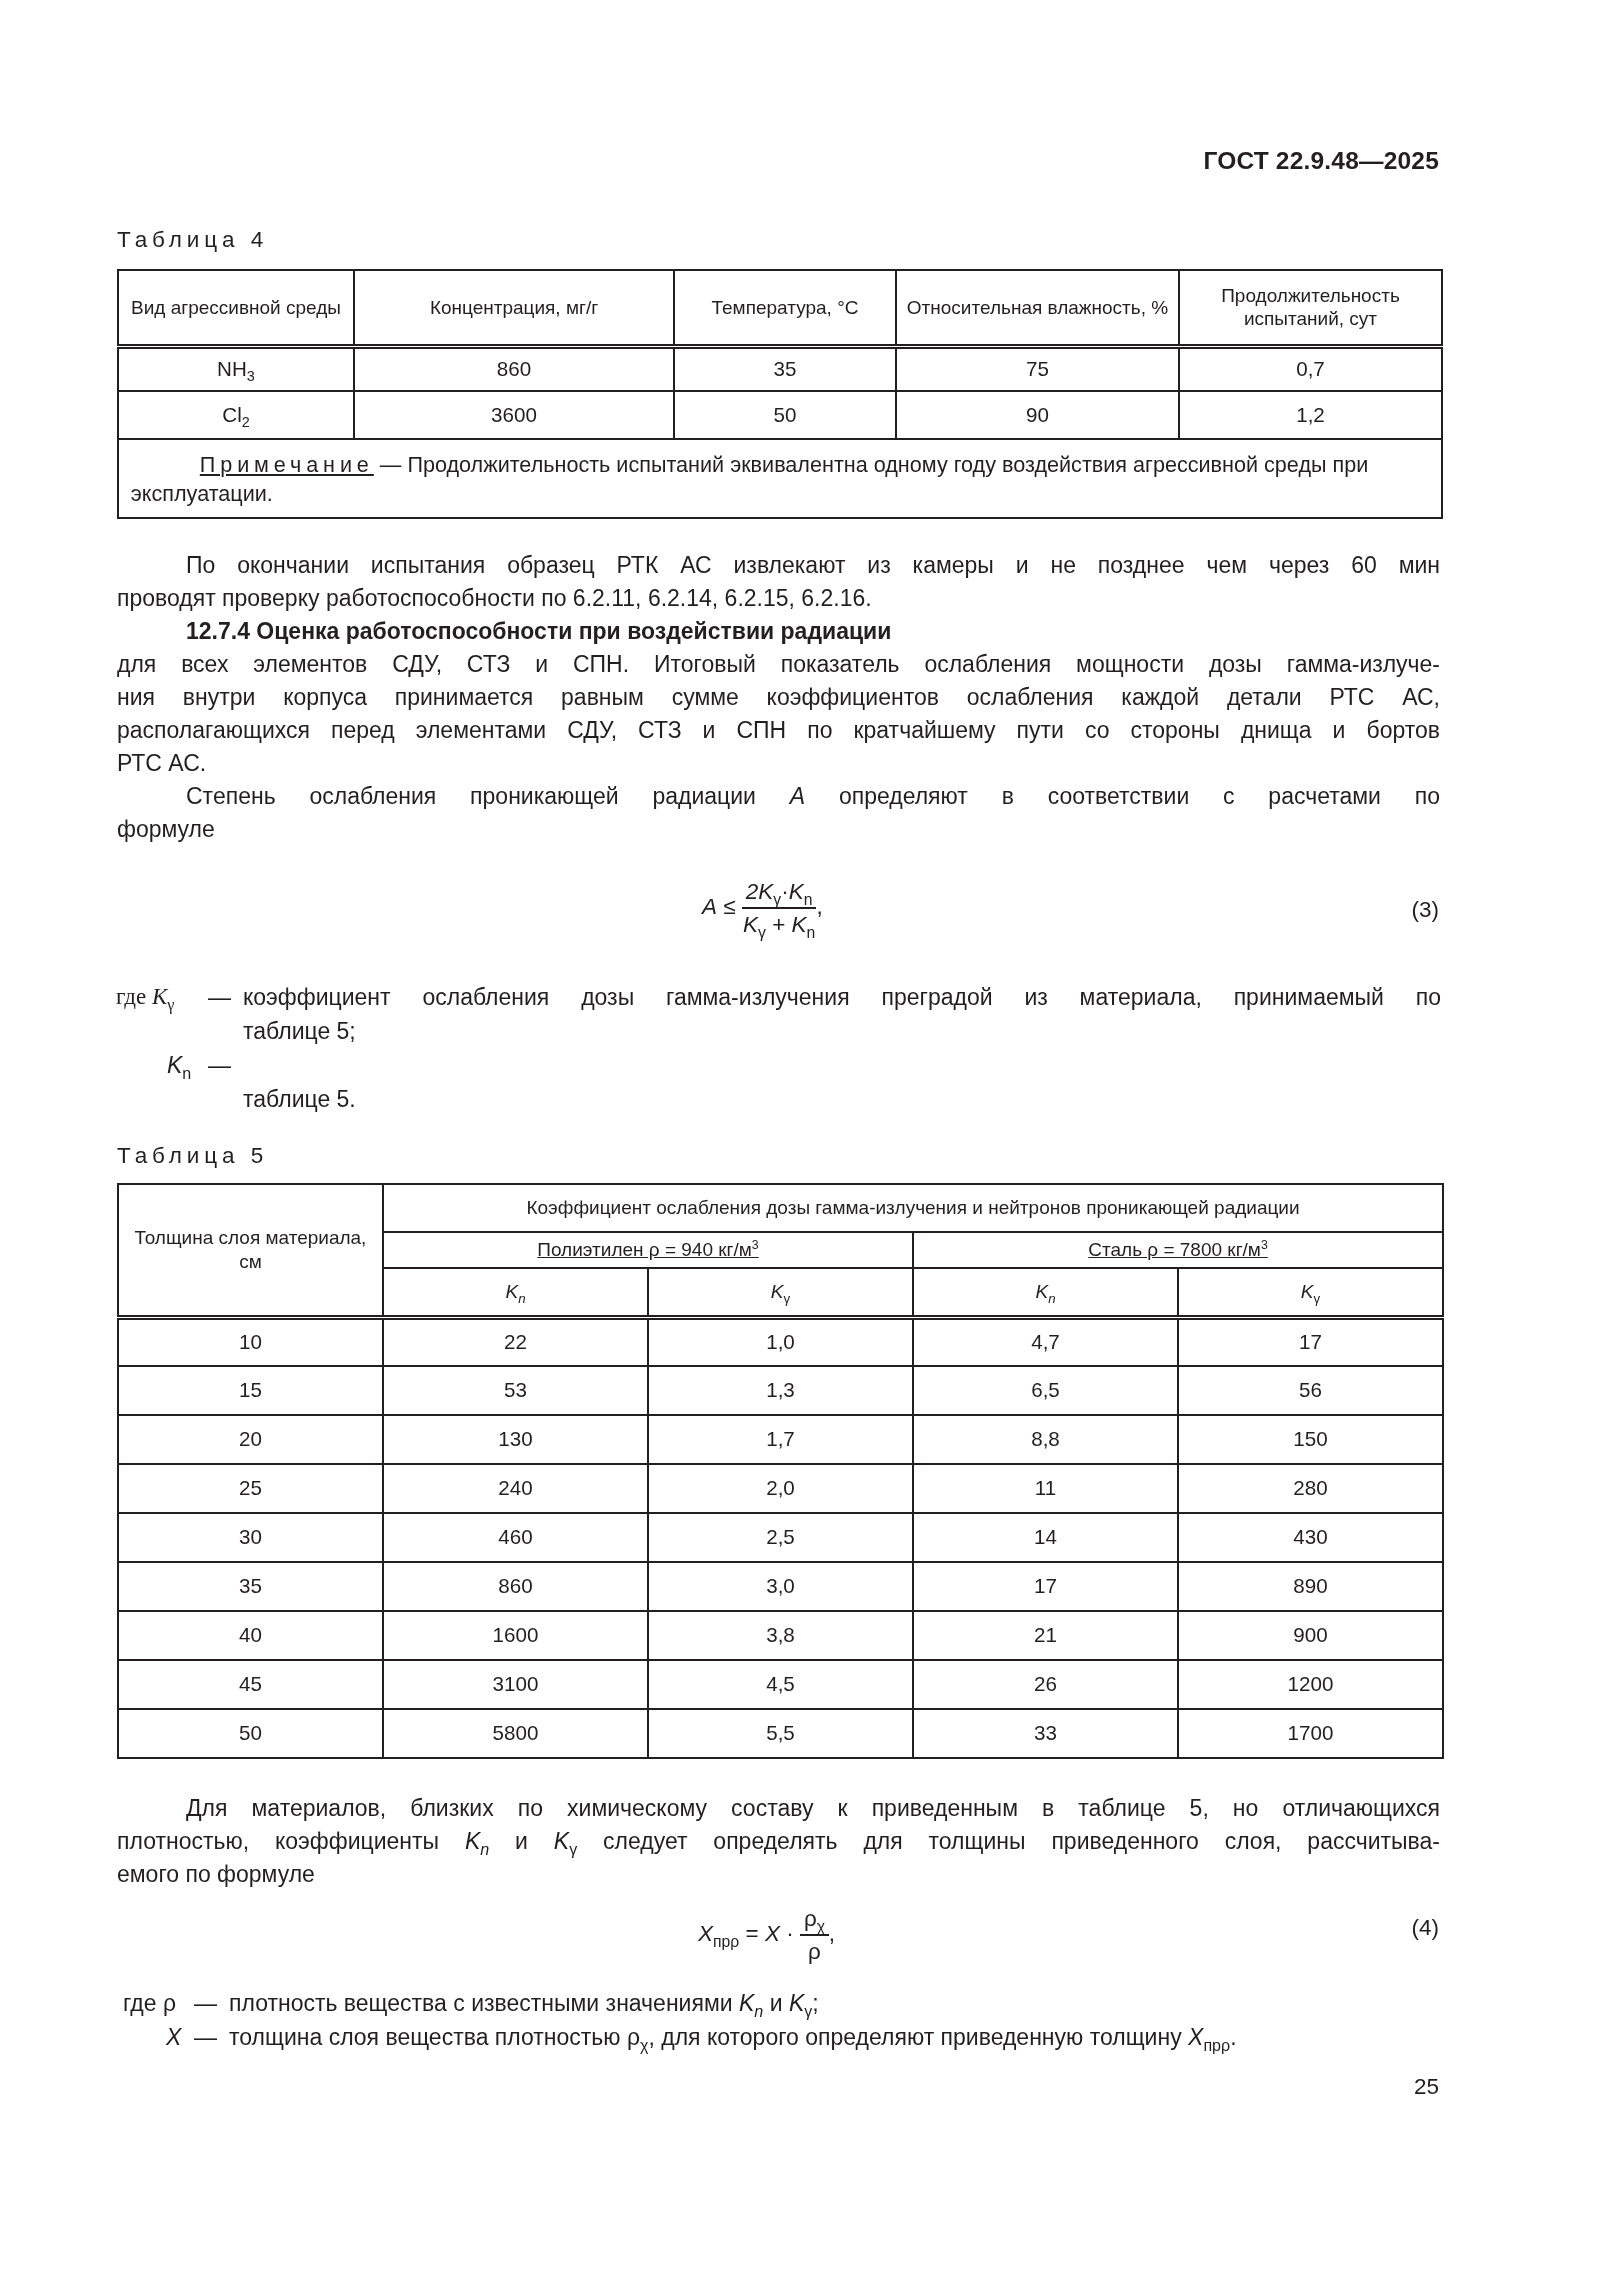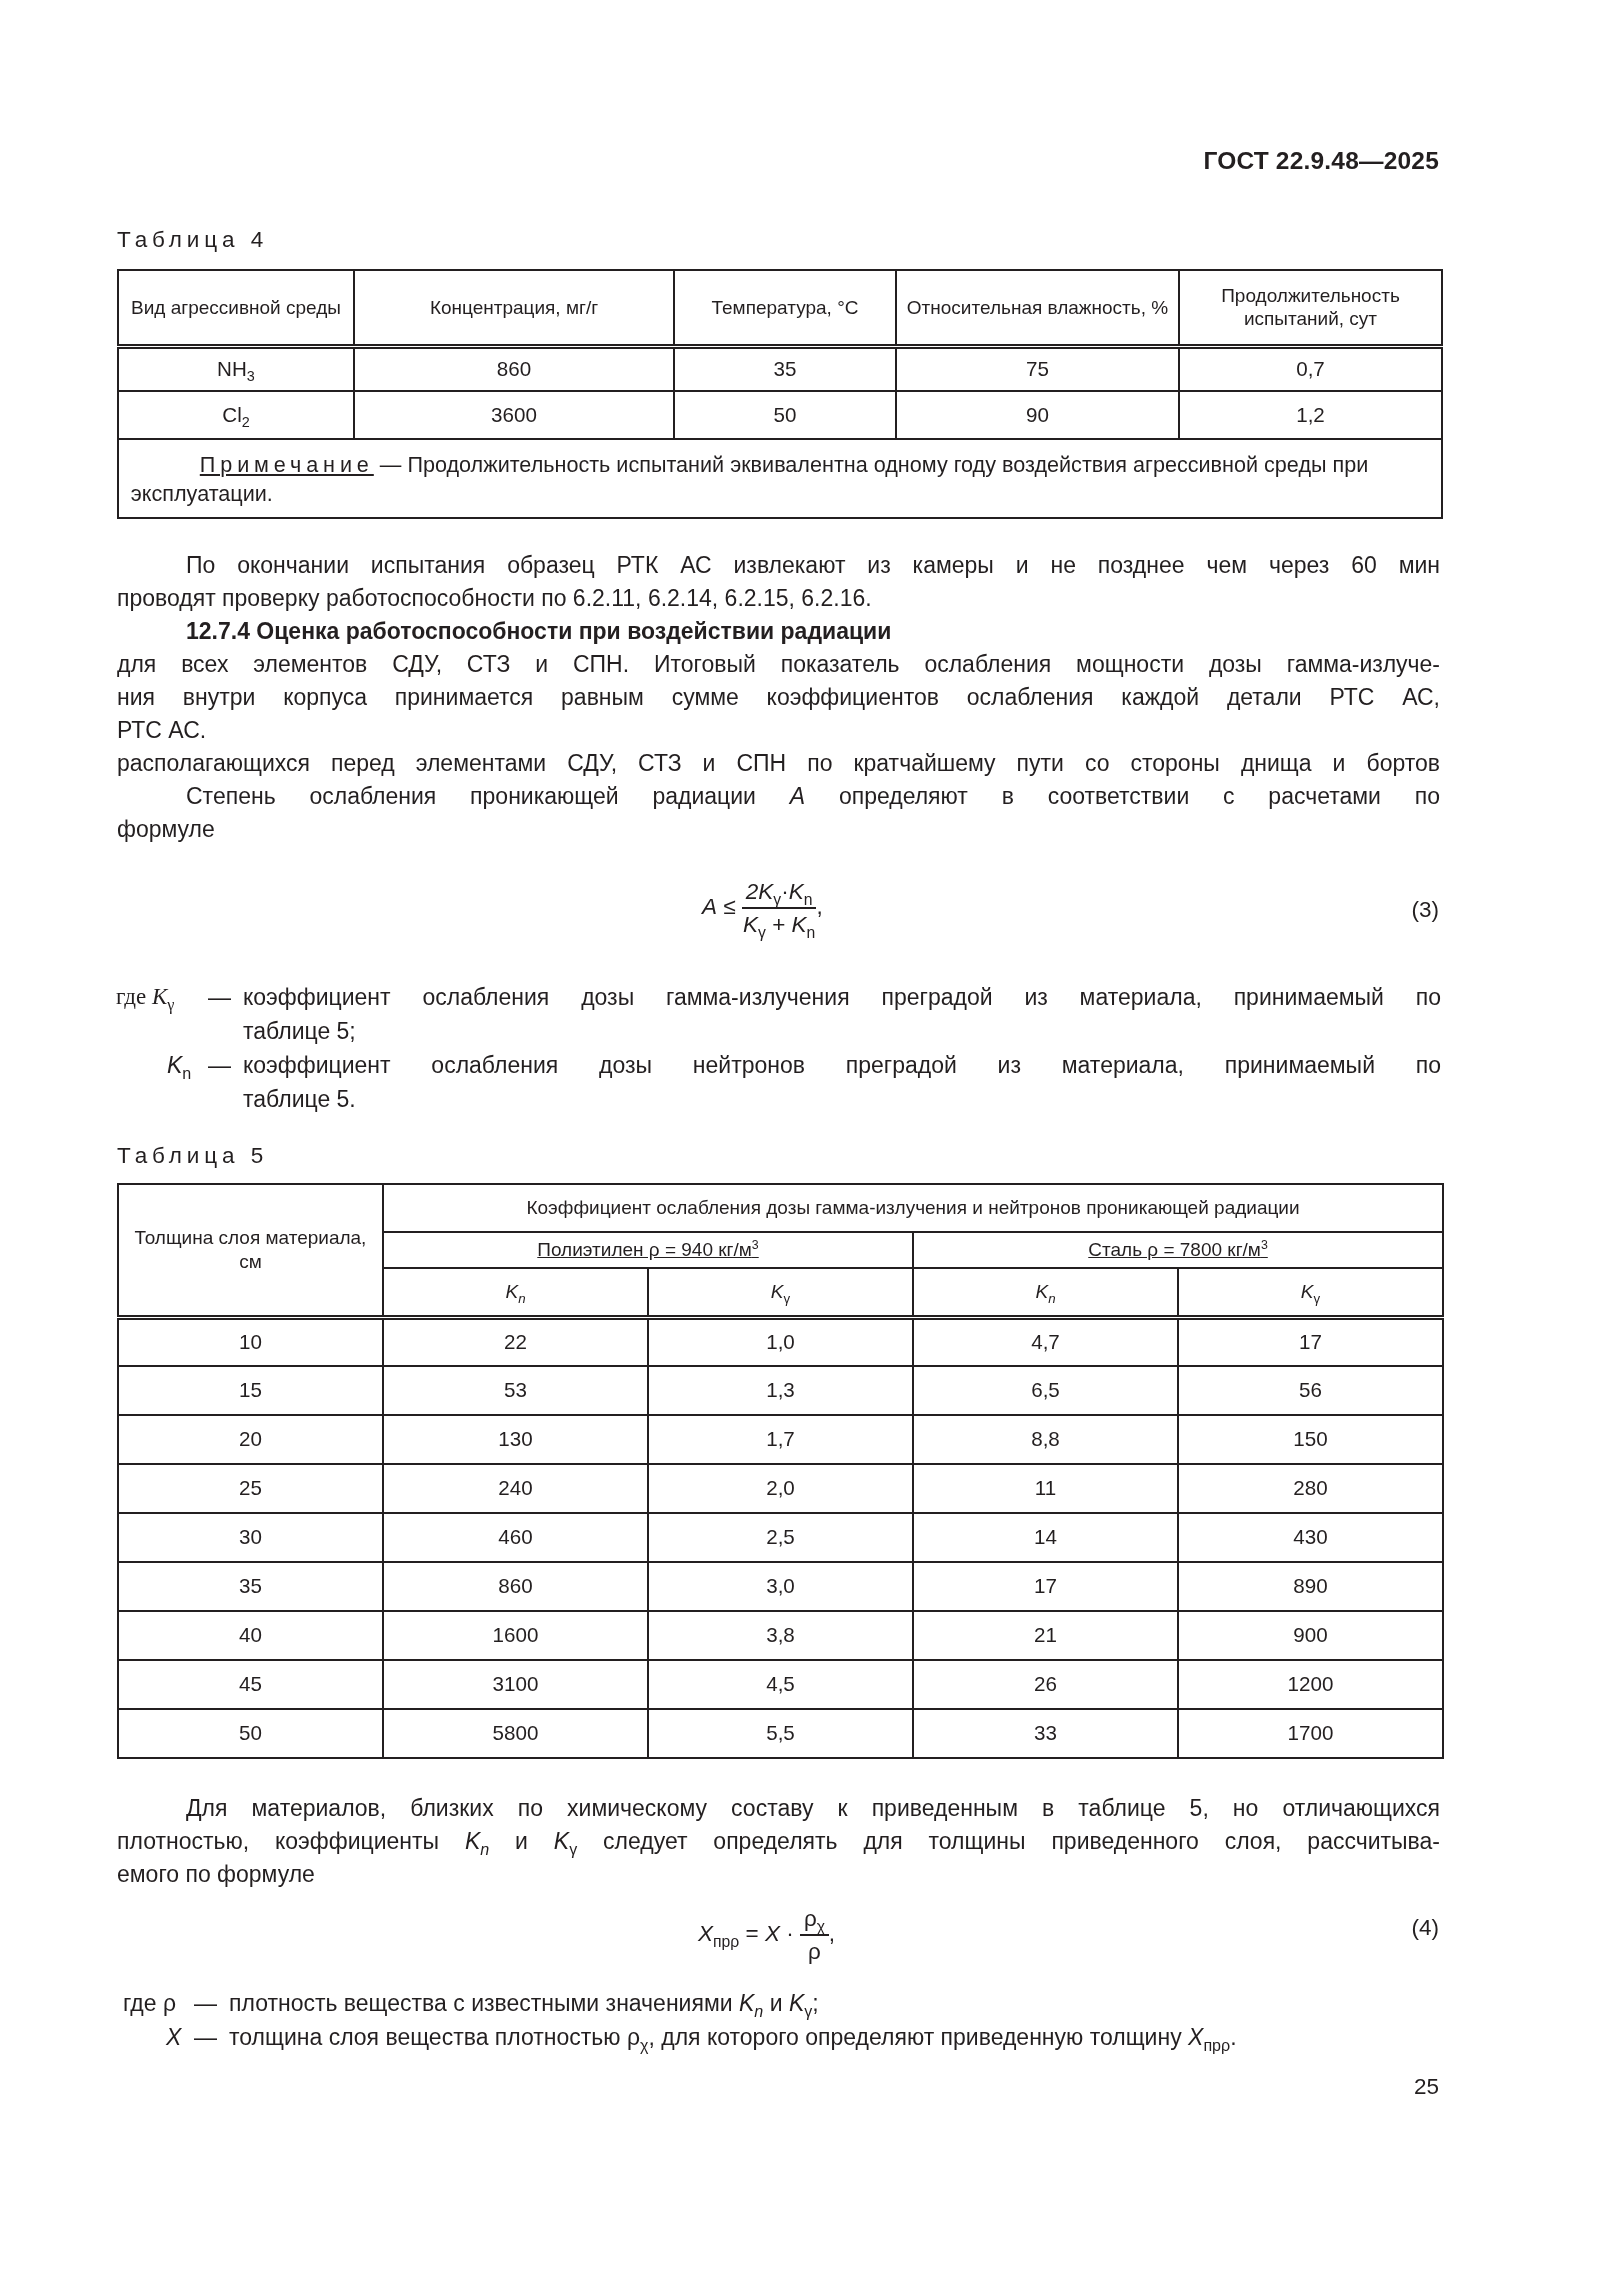--- a/index.html
+++ b/index.html
@@ -72,22 +72,22 @@
   </tr>
 </tbody>
   </table>
 
 <div class="abs para" style="top:549px;">
   <span class="ln ind">По окончании испытания образец РТК АС извлекают из камеры и не позднее чем через 60 мин</span>
   <span class="ln last">проводят проверку работоспособности по 6.2.11, 6.2.14, 6.2.15, 6.2.16.</span>
   <span class="ln last ind bold">12.7.4 Оценка работоспособности при воздействии радиации</span>
   <span class="ln">для всех элементов СДУ, СТЗ и СПН. Итоговый показатель ослабления мощности дозы гамма-излуче-</span>
   <span class="ln">ния внутри корпуса принимается равным сумме коэффициентов ослабления каждой детали РТС АС,</span>
+  <span class="ln">располагающихся перед элементами СДУ, СТЗ и СПН по кратчайшему пути со стороны днища и бортов</span>
   <span class="ln last">РТС АС.</span>
-  <span class="ln">располагающихся перед элементами СДУ, СТЗ и СПН по кратчайшему пути со стороны днища и бортов</span>
   <span class="ln ind"><span>Степень ослабления проникающей радиации </span><i>A</i><span> определяют в соответствии с расчетами по</span></span>
   <span class="ln last">формуле</span>
 </div>
 
 <div class="abs formula" style="left:702px; top:878px;">
   <i>A</i>
   <span>≤</span>
   <span class="frac">
     <span class="num"><i>2K</i><sub class="s">γ</sub><span>·</span><i>K</i><sub class="s">n</sub></span>
     <span class="den"><i>K</i><sub class="s">γ</sub> <span>+</span> <i>K</i><sub class="s">n</sub></span>
@@ -98,21 +98,20 @@
 <div class="abs defl" style="left:116px; top:980px; width:1325px;">
   <div style="position:relative; height:68px;">
     <span style="position:absolute; left:0; top:0;font-family:Liberation Serif, serif;"><span>где </span><i>K</i><sub class="s">γ</sub></span>
     <span style="position:absolute; left:92px; top:0;">—</span>
     <span style="position:absolute; left:127px; right:0; top:0; text-align:justify; text-align-last:justify; white-space:nowrap;">коэффициент ослабления дозы гамма-излучения преградой из материала, принимаемый по</span>
     <span style="position:absolute; left:127px; top:34px;">таблице 5;</span>
   </div>
   <div style="position:relative; height:68px;">
     <span style="position:absolute; left:51px; top:0;"><i>K</i><sub class="s">n</sub></span>
     <span style="position:absolute; left:92px; top:0;">—</span>
-    <span style="position:absolute; left:127px; right:0; top:0; text-align:justify; text-align-last:justify; white-space:nowrap; word-spacing:7.8px;">коэффициент ослабления дозы нейтронов преградой из материала, принимаемый по</span>
     <span style="position:absolute; left:127px; top:34px;">таблице 5.</span>
   </div>
 </div>
 
 <div class="abs tcap" style="left:117px; top:1143px;">Таблица 5</div>
 
 <table class="gt" style="left:117px; top:1183px; width:1323px;">
   <colgroup>
       <col style="width:265px">
       <col style="width:265px">

